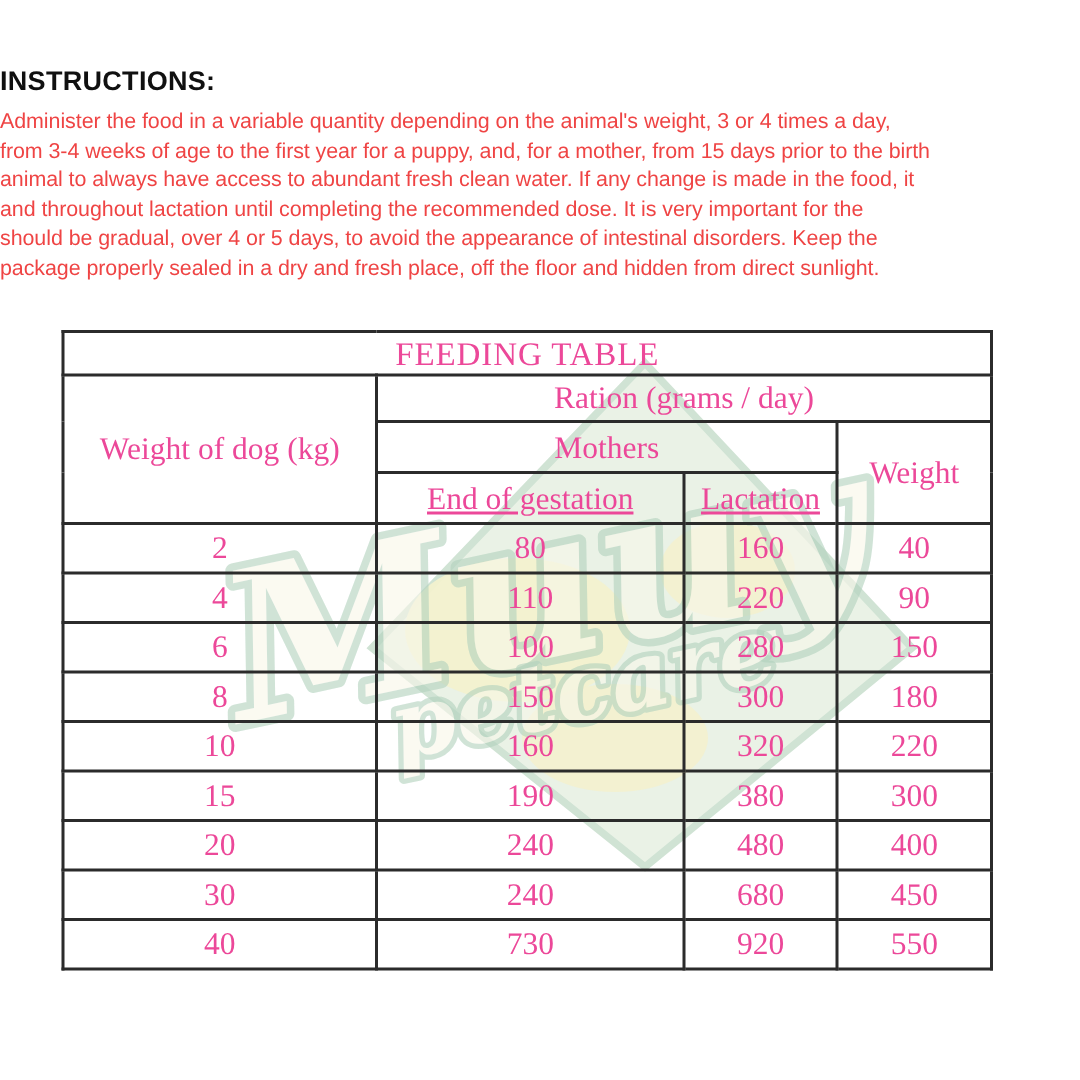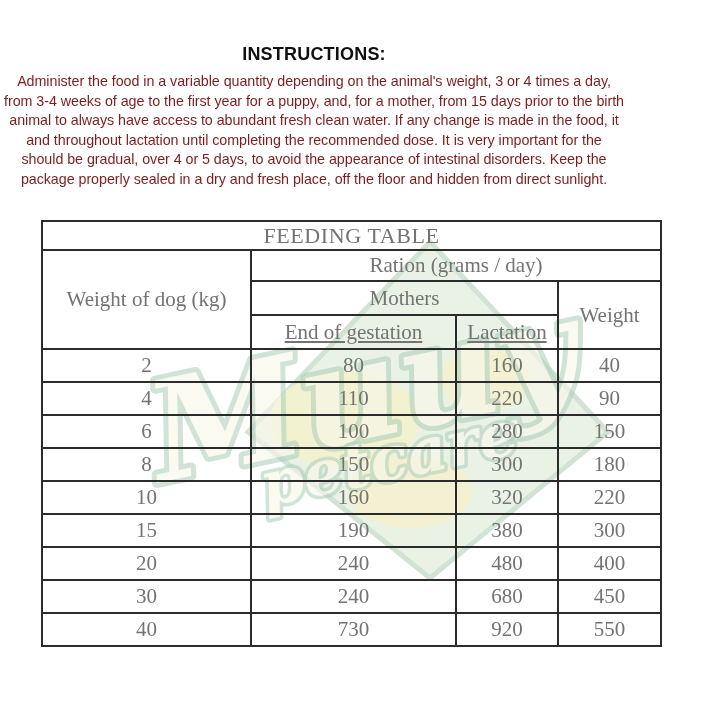--- a/index.html
+++ b/index.html
@@ -5,46 +5,46 @@
   html,body{margin:0;padding:0;}
   body{
     width:720px;height:720px;position:relative;overflow:hidden;
     background:#ffffff;
     font-family:"Liberation Sans",sans-serif;
     color:#1b1b1b;
   }
   
   .instructions{
     position:absolute;top:44px;left:0;width:628px;
-    text-align:center;z-index:2;
+    text-align:left;z-index:2;
   }
   .instructions-title{
     margin:0 0 7px 0;
     font-size:18px;font-weight:700;letter-spacing:.2px;color:#101010;
   }
   .iline{
     font-size:14.3px;line-height:19.6px;white-space:nowrap;
-    color:#7f1d1d;font-weight:400;letter-spacing:-.05px;
+    color:#ef4444;font-weight:400;letter-spacing:-.05px;
   }
   
   .watermark{
     position:absolute;left:140px;top:230px;z-index:0;
   }
   .wm-script{
     font-family:"DejaVu Serif",serif;
     font-style:italic;font-weight:700;
     fill:#f7f5e6;stroke:#a3c9b1;
     paint-order:stroke;stroke-linejoin:round;
   }
   
   table.feeding{
     position:absolute;left:41px;top:220px;width:619px;z-index:1;
     border-collapse:collapse;table-layout:fixed;
     font-family:"Liberation Serif","DejaVu Serif",serif;
-    color:#737373;background:transparent;
+    color:#ec4899;background:transparent;
   }
   table.feeding td{
     border:2px solid #2b2b2b;
     text-align:center;vertical-align:middle;
     font-size:21px;padding:0;line-height:1.15;
   }
   tr.r-title td{height:27px;font-size:22px;letter-spacing:.6px;}
   tr.r-ration td{height:29px;border-radius:10px;}
   tr.r-mothers td{height:32px;}
   tr.r-sub td{height:32px;text-decoration:underline;}

